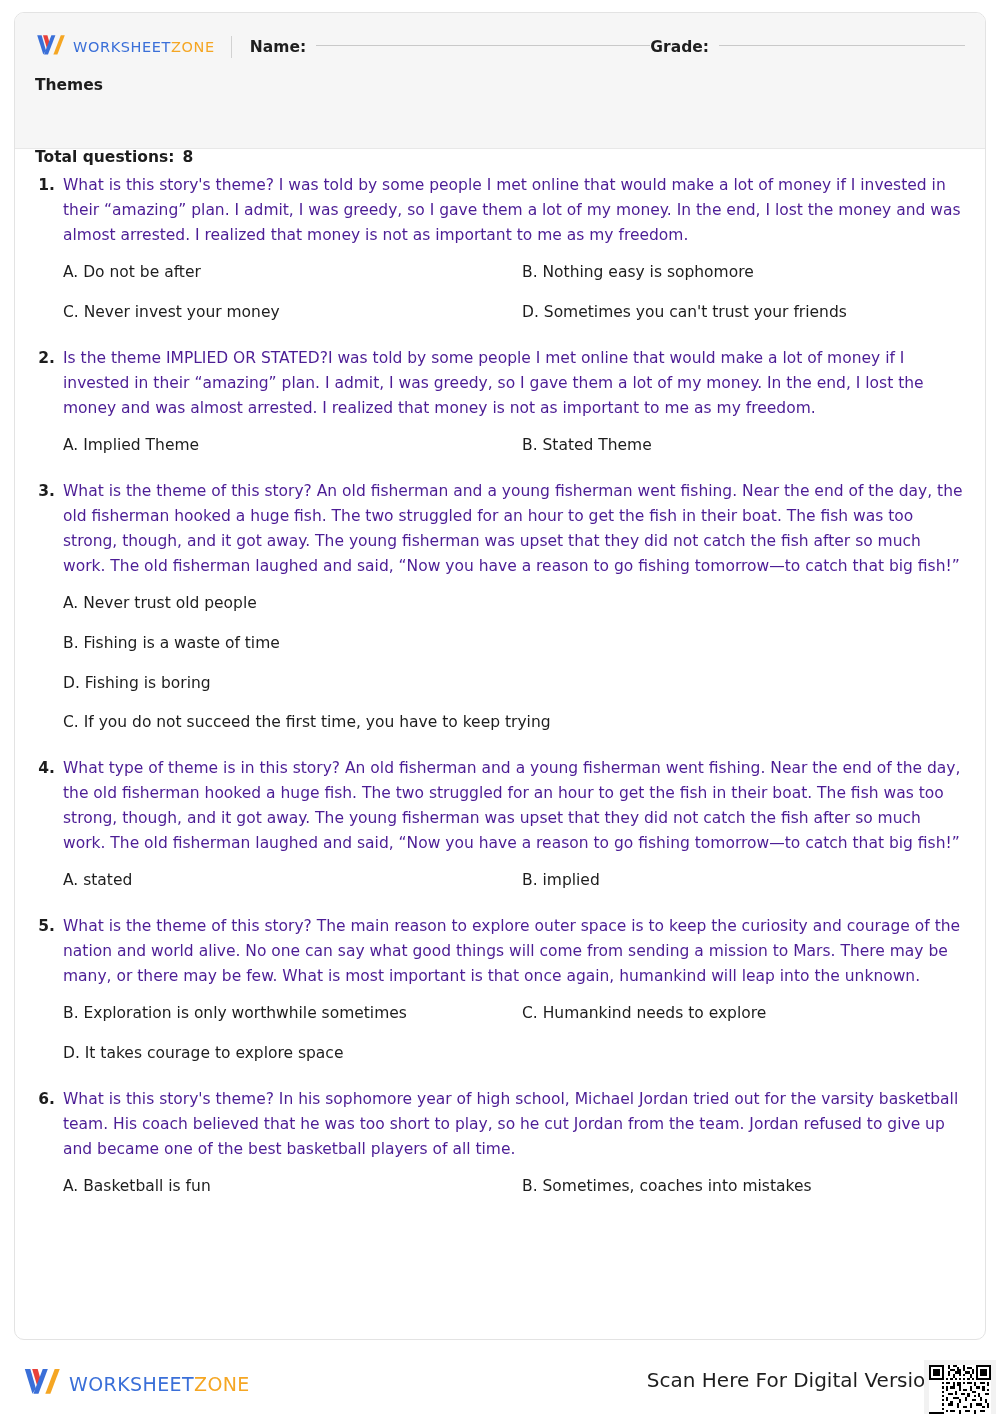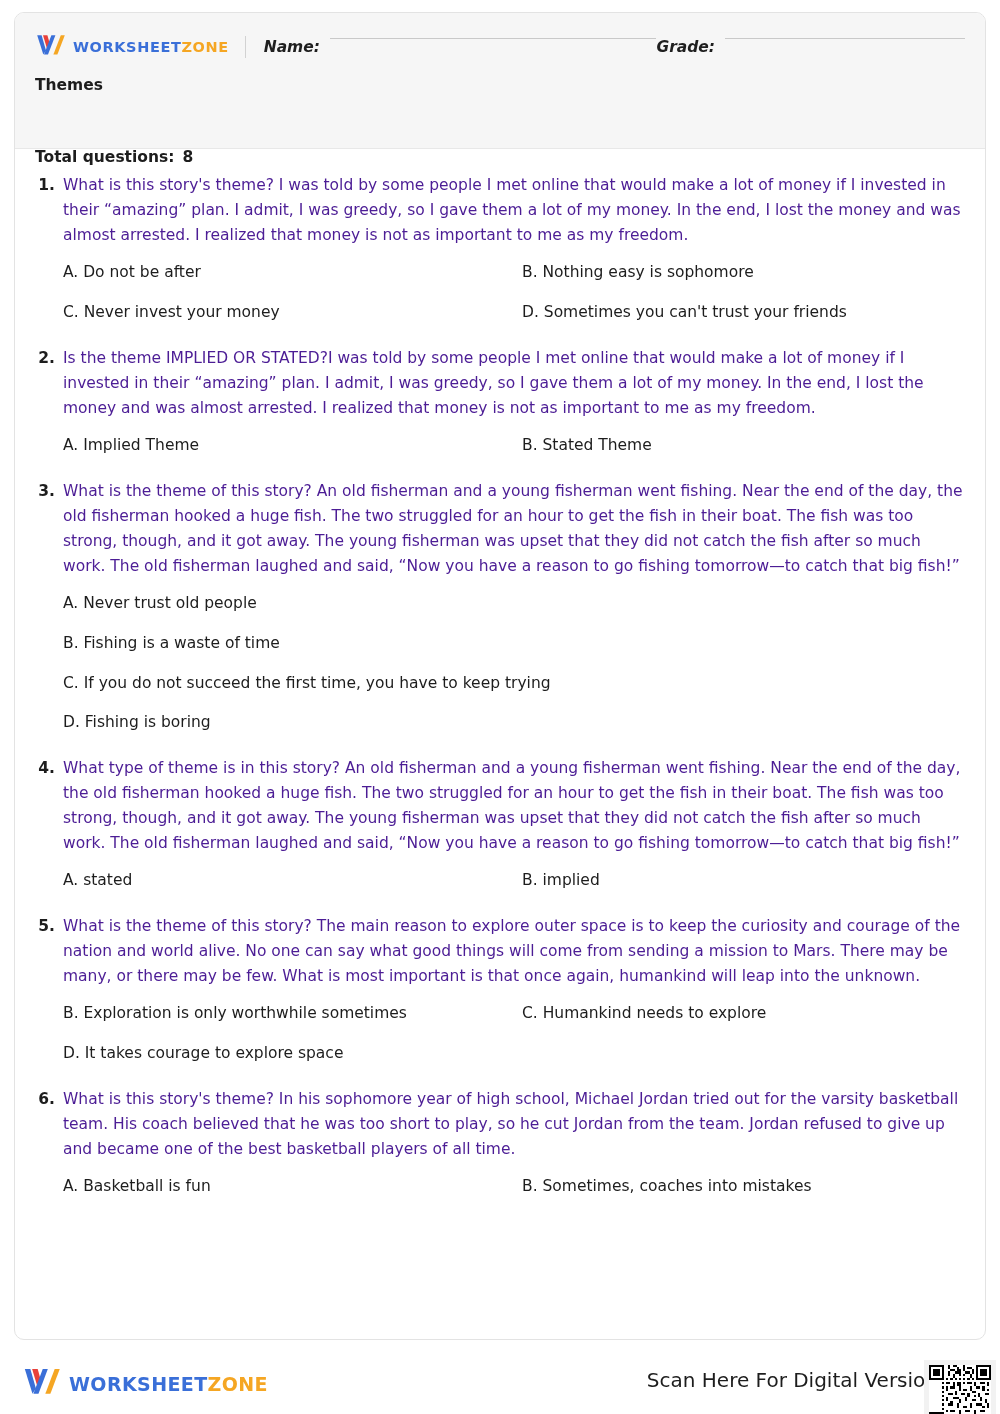--- a/index.html
+++ b/index.html
@@ -50,41 +50,40 @@
   
   .logo {
     display: flex;
     align-items: center;
     gap: 8px;
     flex: 0 0 auto;
   }
   .logo-mark { display: block; }
   .logo-text {
     font-size: 14.5px;
-    font-weight: 700;
+    font-weight: 400;
     letter-spacing: 0.6px;
     white-space: nowrap;
   }
   .lt-w { color: #3a6fd8; }
   .lt-zone { color: #f5a623; }
 
   .hdr-sep {
     width: 1px;
     height: 22px;
     background: #d2d2d2;
     margin: 0 18px 0 16px;
     flex: 0 0 auto;
   }
 
   .field {
     display: flex;
-    align-items: flex-start;
+    align-items: center;
     flex: 1 1 auto;
     min-width: 0;
-    font-style: italic;
   }
   .field-label {
     font-size: 15.5px;
     font-weight: 700;
     color: #1f1f1f;
     white-space: nowrap;
     padding-bottom: 1px;
   }
   .field-rule {
     flex: 1 1 auto;
@@ -273,22 +272,22 @@
         </div>
       </div>
 
       <div class="q">
         <div class="q-num">3.</div>
         <div class="q-main">
           <div class="q-text">What is the theme of this story? An old fisherman and a young fisherman went fishing. Near the end of the day, the old fisherman hooked a huge fish. The two struggled for an hour to get the fish in their boat. The fish was too strong, though, and it got away. The young fisherman was upset that they did not catch the fish after so much work. The old fisherman laughed and said, “Now you have a reason to go fishing tomorrow—to catch that big fish!”</div>
           <div class="opts one-col">
             <div class="opt">A. Never trust old people</div>
             <div class="opt">B. Fishing is a waste of time</div>
+            <div class="opt">D. Fishing is boring</div>
             <div class="opt">C. If you do not succeed the first time, you have to keep trying</div>
-            <div class="opt">D. Fishing is boring</div>
           </div>
         </div>
       </div>
 
       <div class="q">
         <div class="q-num">4.</div>
         <div class="q-main">
           <div class="q-text">What type of theme is in this story? An old fisherman and a young fisherman went fishing. Near the end of the day, the old fisherman hooked a huge fish. The two struggled for an hour to get the fish in their boat. The fish was too strong, though, and it got away. The young fisherman was upset that they did not catch the fish after so much work. The old fisherman laughed and said, “Now you have a reason to go fishing tomorrow—to catch that big fish!”</div>
           <div class="opts two-col">
             <div class="opt">A. stated</div>

